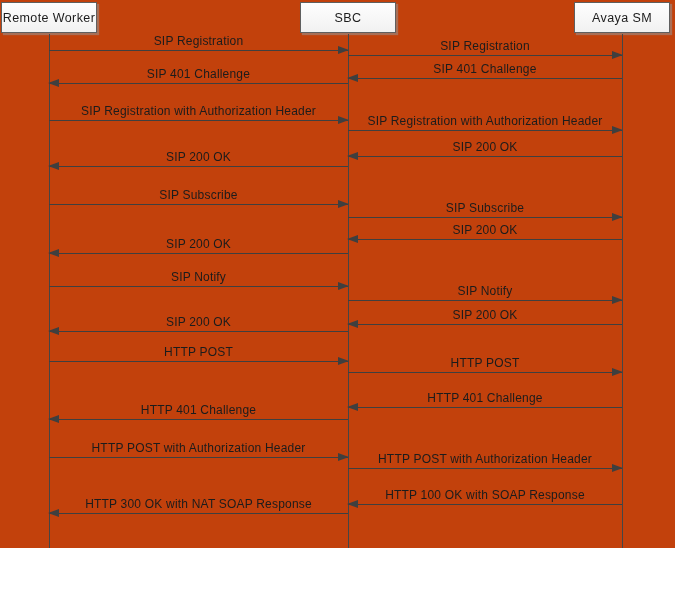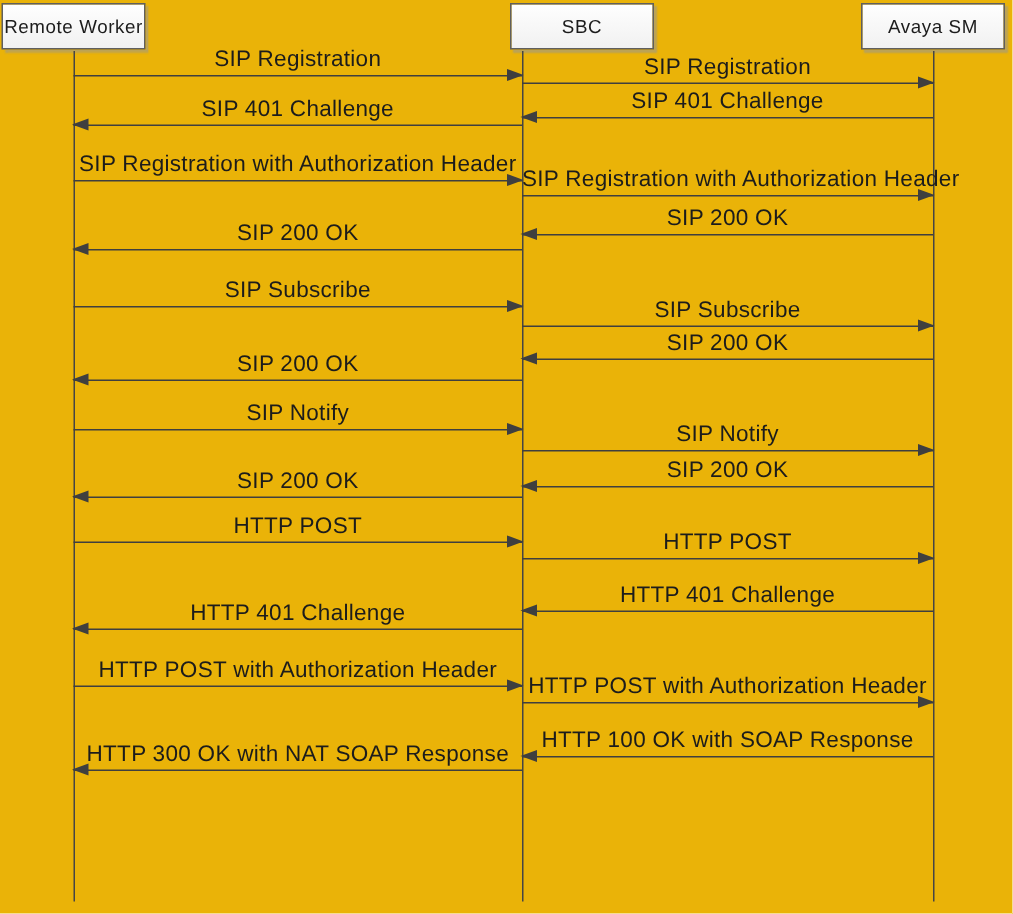--- a/index.html
+++ b/index.html
@@ -1,20 +1,20 @@
 <!DOCTYPE html>
 <html><head>
 <meta charset="utf-8">
 <style>
   html, body { margin: 0; padding: 0; background: #ffffff; }
   .stage {
     position: relative;
     width: 675px;
-    height: 609px;
-    background: #eab308;
+    height: 548px;
+    background: #c2410c;
     overflow: hidden;
     font-family: "Liberation Sans", sans-serif;
   }
   .actor {
     position: absolute;
     top: 2px;
     width: 96px;
     height: 31px;
     box-sizing: border-box;
     border: 1px solid #5f5f5f;
@@ -48,34 +48,34 @@
     border-top: 4px solid transparent;
     border-bottom: 4px solid transparent;
   }
   .message.dir-right .msg-head { right: -1px; border-left: 11px solid #3f3f3f; }
   .message.dir-left  .msg-head { left: -1px;  border-right: 11px solid #3f3f3f; }
   .msg-label {
     position: absolute;
     left: 0; right: 0;
     bottom: 2px;
     text-align: center;
-    font-size: 15px;
+    font-size: 12px;
     letter-spacing: 0.2px;
     color: #1c1c1c;
     white-space: nowrap;
   }
 </style>
 </head>
 <body>
 
 <div class="stage">
   <div class="actor" style="left: 1px;">
     <span>Remote Worker</span>
   </div>
-  <div class="actor" style="left: 300px; margin-left: 40px;">
+  <div class="actor" style="left: 300px;">
     <span>SBC</span>
   </div>
   <div class="actor" style="left: 574px;">
     <span>Avaya SM</span>
   </div>
 <div class="lifeline" style="left: 49px; top: 34px; height: 567px;"></div>
     <div class="lifeline" style="left: 348px; top: 34px; height: 567px;"></div>
     <div class="lifeline" style="left: 622px; top: 34px; height: 567px;"></div>
     <div class="message dir-right" style="left: 49px; top: 50px; width: 299px;">
       <div class="msg-label">SIP Registration</div>

